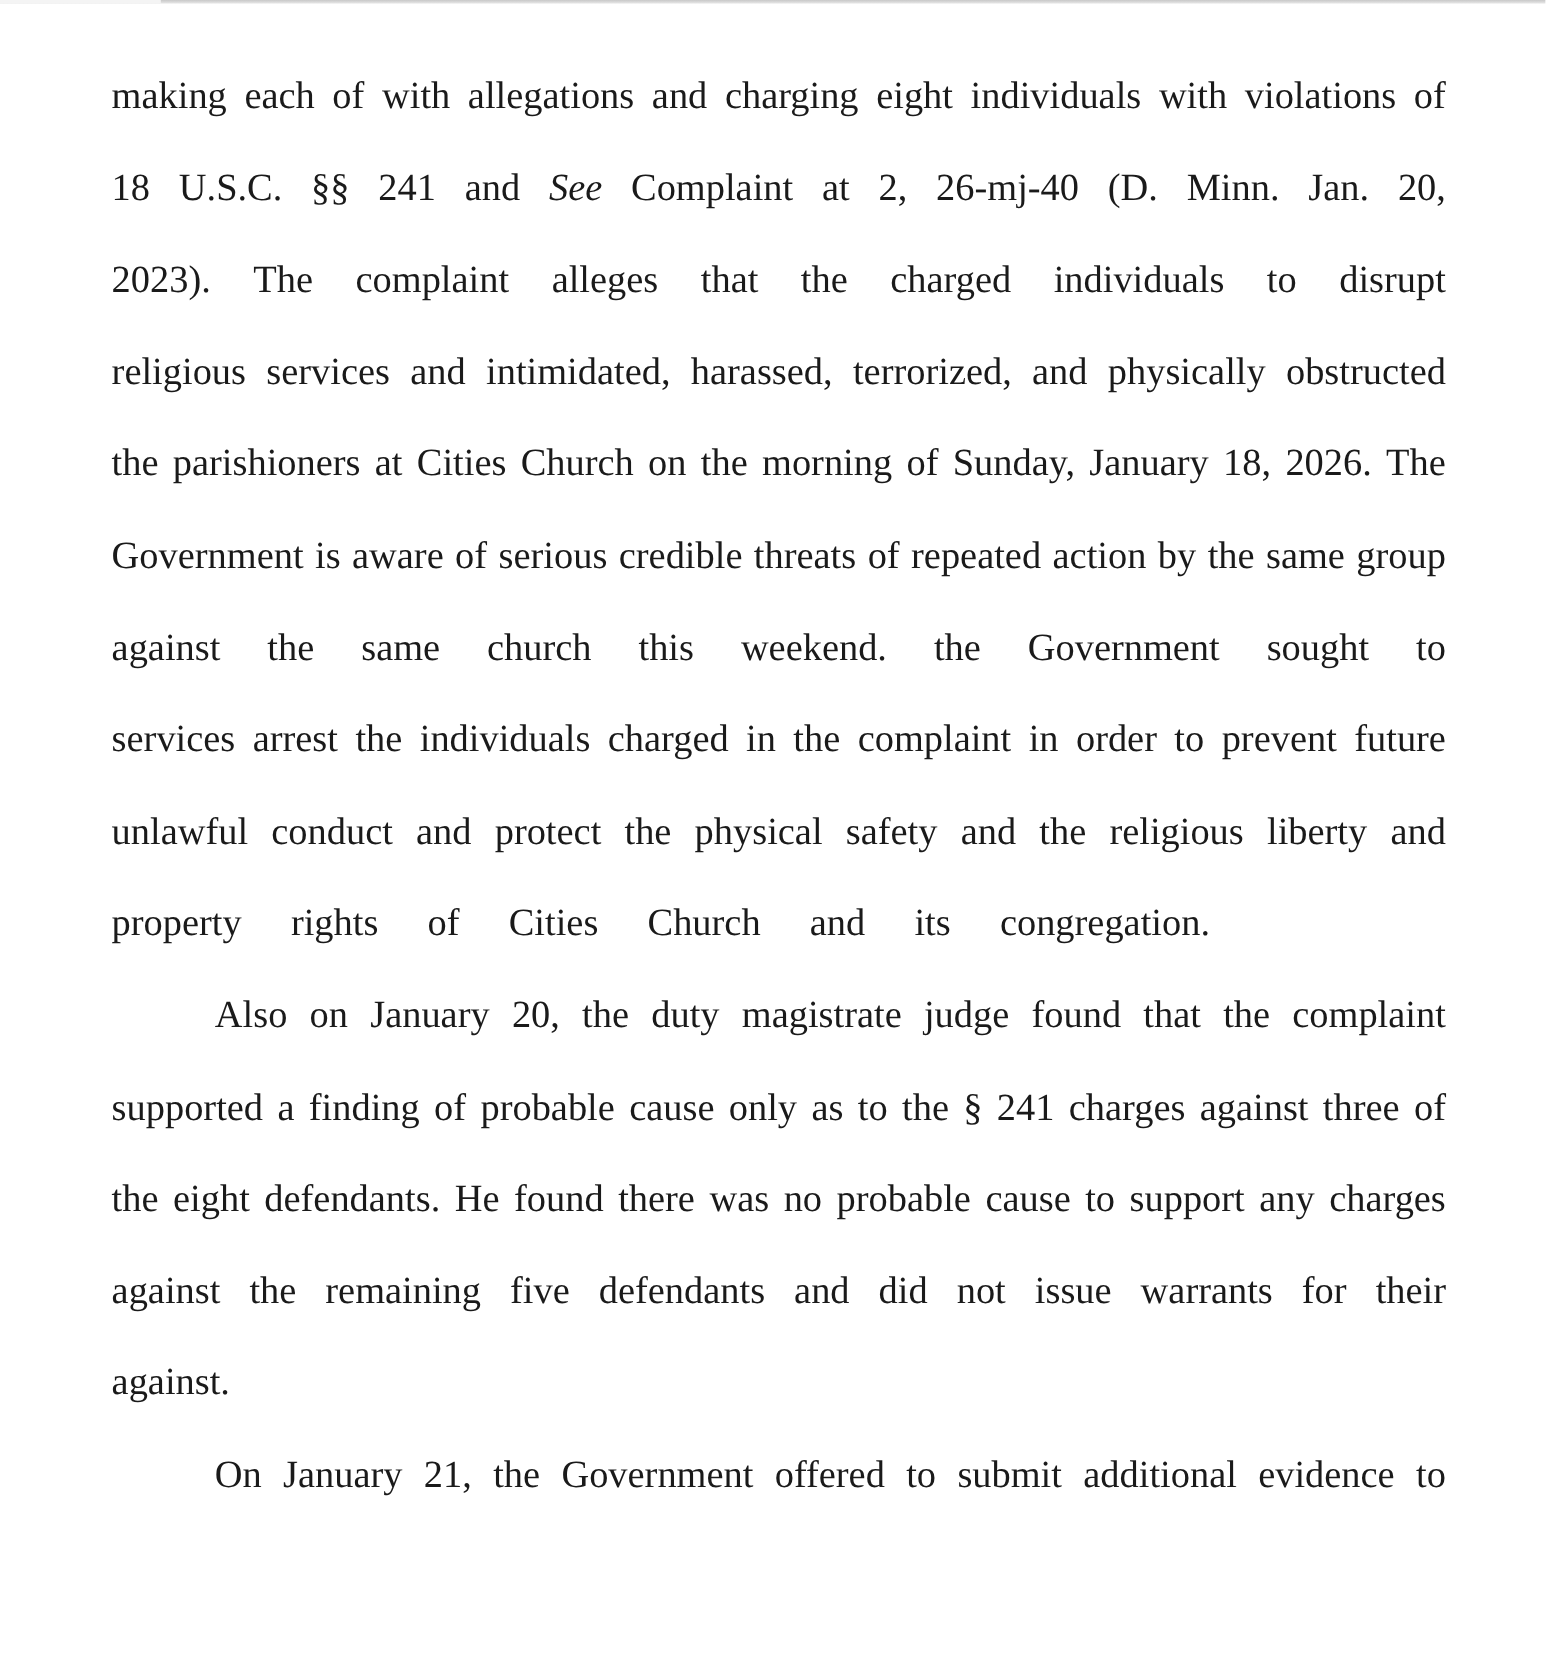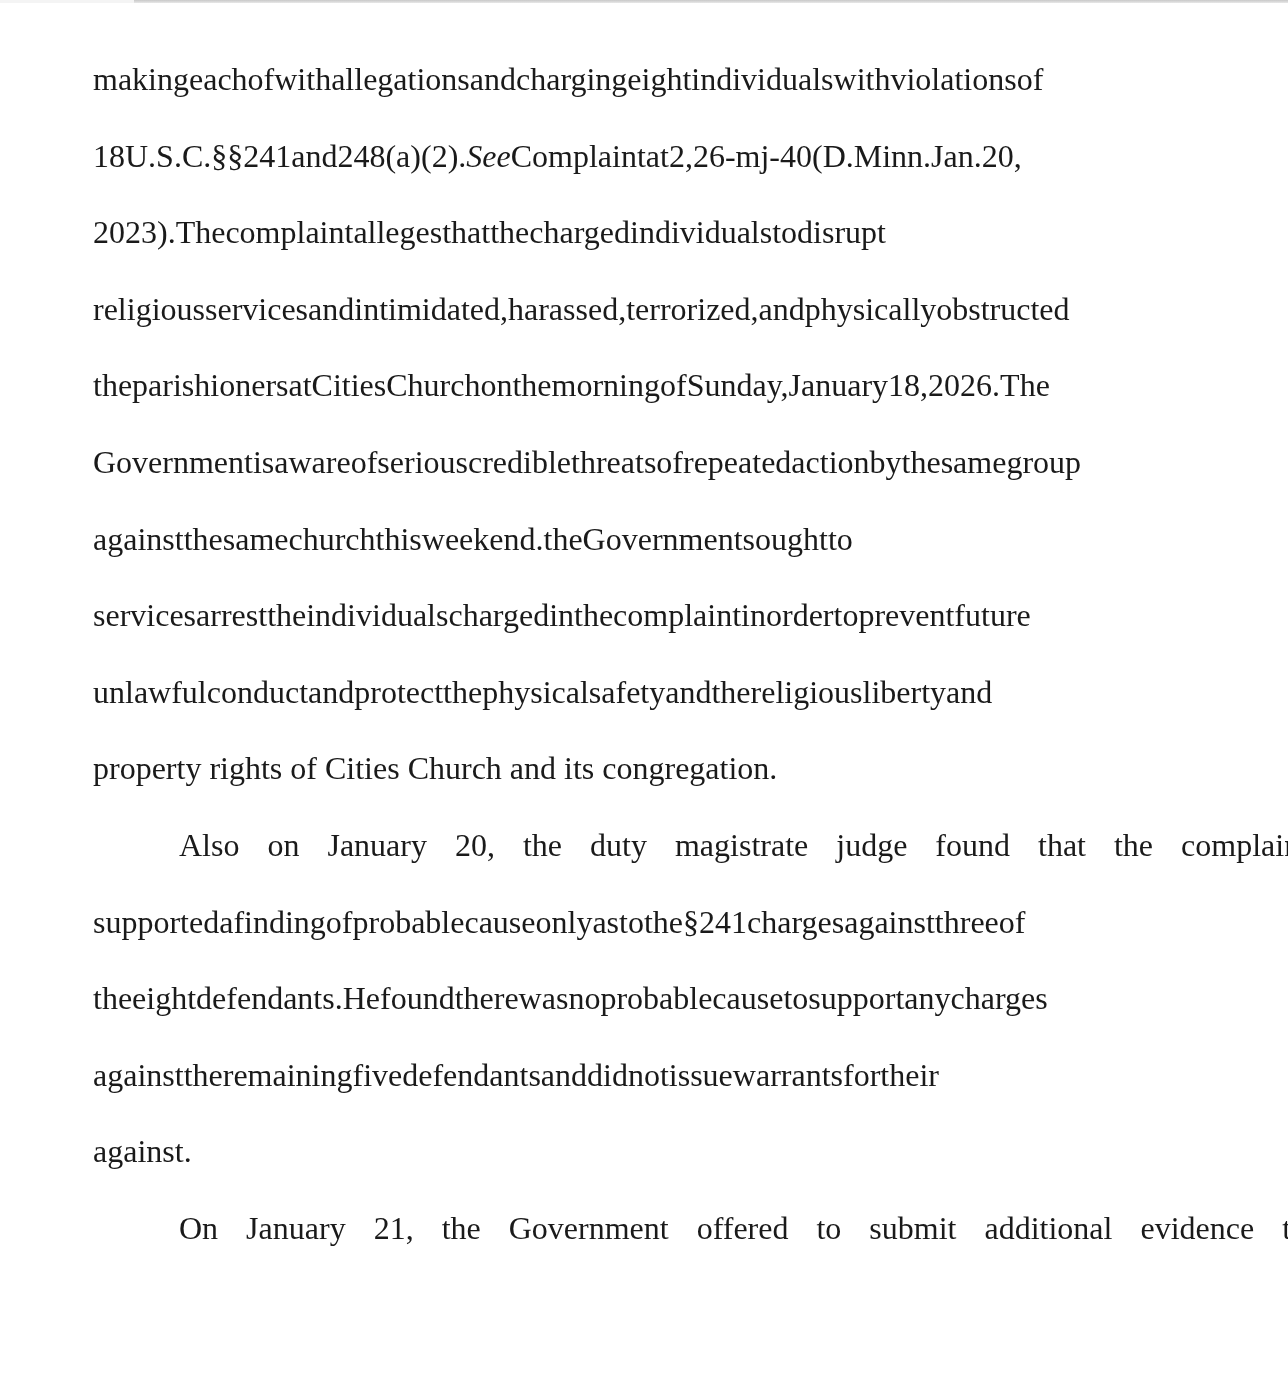--- a/index.html
+++ b/index.html
@@ -36,29 +36,29 @@
       width: 1112px;
       font-family: "Liberation Serif", serif;
       font-size: 32px;
       color: #1a1a1a;
     }
     .line {
       height: 76.6px;
       line-height: 46px;
       white-space: nowrap;
       display: flex;
-      justify-content: flex-start;
+      justify-content: space-between;
     }
     .line.last {
       justify-content: flex-start;
+      gap: 33px;
     }
     .line.last span.w { margin-right: 8px; }
     .line.indent {
       padding-left: 86px;
-      gap: 28px;
     }
     .w { display: inline-block; }
     .it { font-style: italic; }
   </style>
 </head>
 <body>
 
 <div class="top-edge"></div>
 <div class="top-edge-left"></div>
 
@@ -77,21 +77,20 @@
         <span class="w">with</span>
         <span class="w">violations</span>
         <span class="w">of</span>
       </div>
       <div class="line">
         <span class="w">18</span>
         <span class="w">U.S.C.</span>
         <span class="w">§§</span>
         <span class="w">241</span>
         <span class="w">and</span>
-        <span class="w">248(a)(2).</span>
         <span class="w it">See</span>
         <span class="w">Complaint</span>
         <span class="w">at</span>
         <span class="w">2,</span>
         <span class="w">26-mj-40</span>
         <span class="w">(D.</span>
         <span class="w">Minn.</span>
         <span class="w">Jan.</span>
         <span class="w">20,</span>
       </div>

